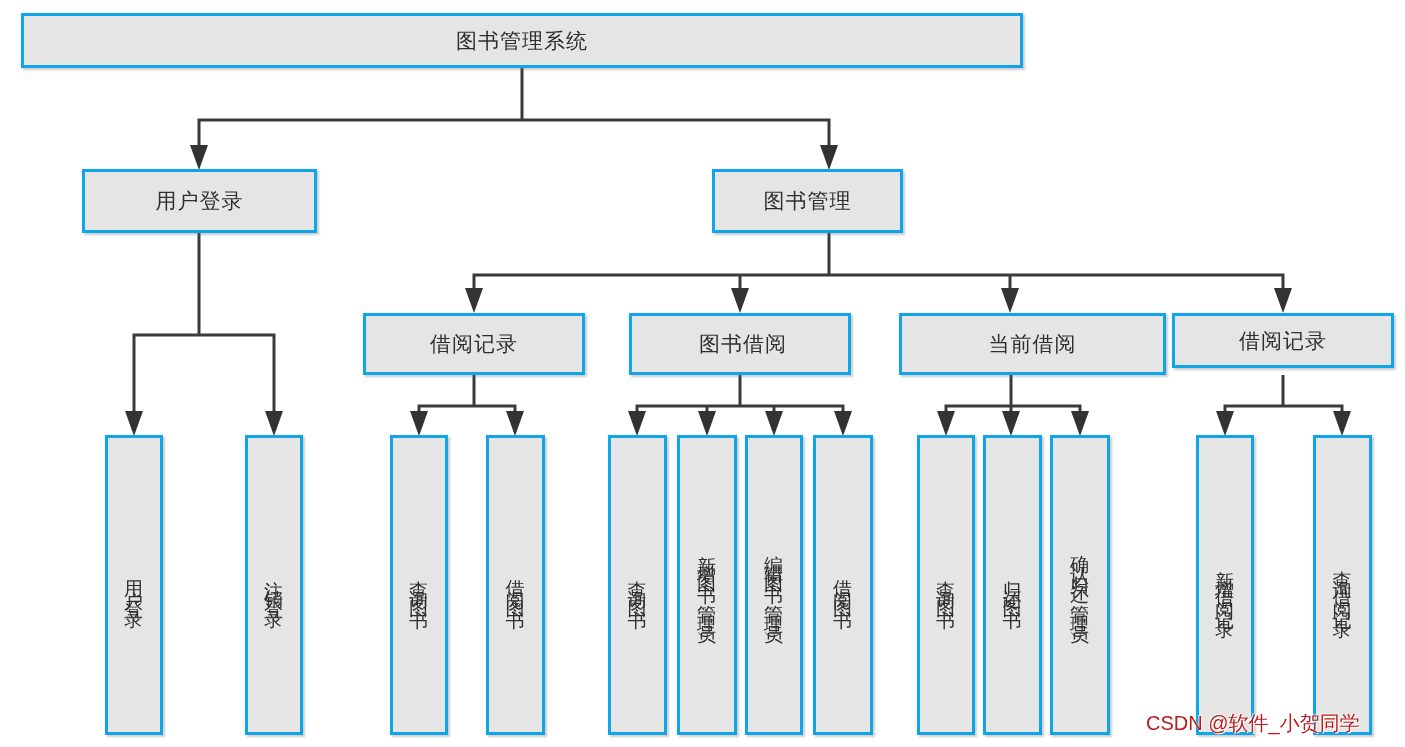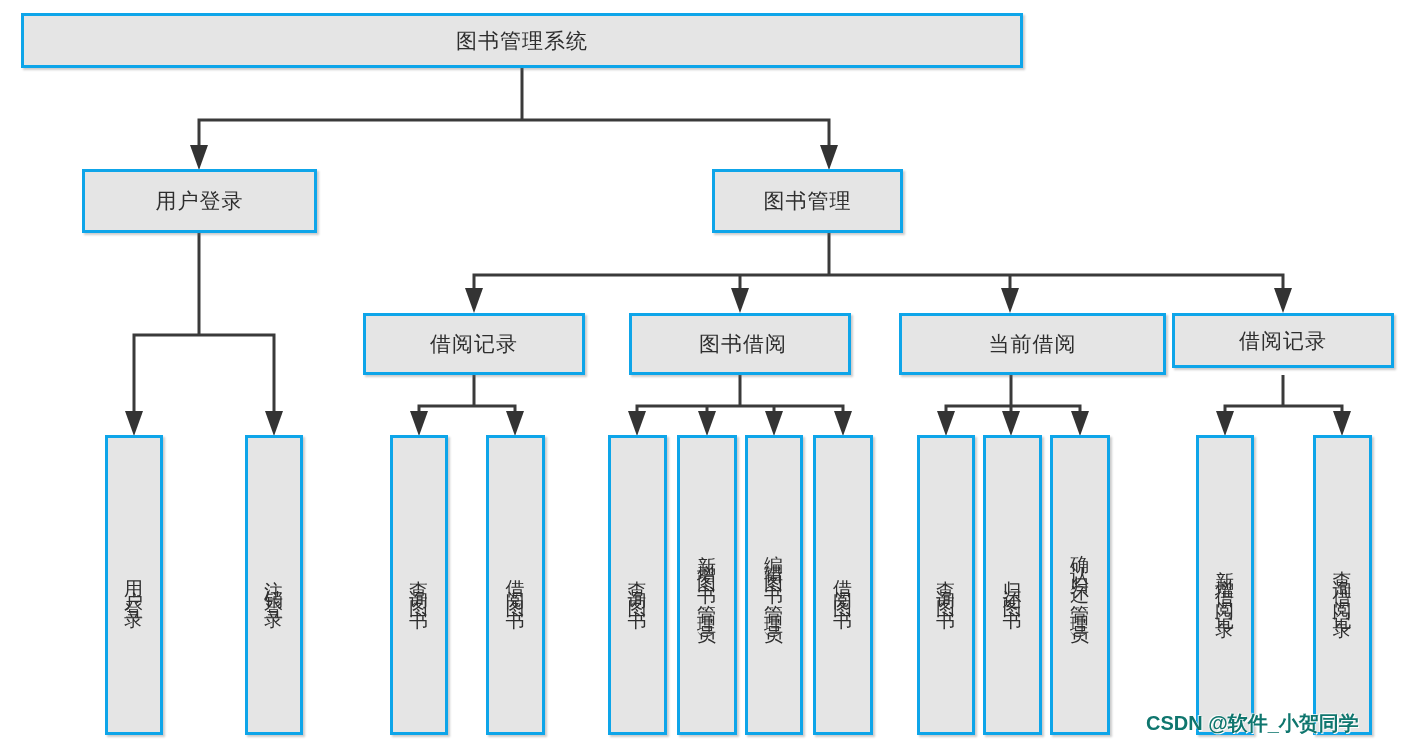--- a/index.html
+++ b/index.html
@@ -47,25 +47,24 @@
     font-size: 19px;
     line-height: 1;
     letter-spacing: 10px;
     white-space: nowrap;
   }
   .watermark {
     position: absolute;
     left: 1146px;
     top: 710px;
     font-size: 20px;
-    color: #0f766e;
+    color: #b91c1c;
     text-shadow: 1px 1px 0 #ffffff, -1px -1px 0 rgba(255,255,255,0.8);
     white-space: nowrap;
     z-index: 5;
-    font-weight: bold;
   }
 </style>
 </head>
 <body>
 
 <div class="stage">
 
   <svg class="connectors" viewBox="0 0 1405 747" xmlns="http://www.w3.org/2000/svg">
       <path d="M522 68 V120" fill="none" stroke="#3a3a3a" stroke-width="3"></path>
       <path d="M199 148 V120 H829 V148" fill="none" stroke="#3a3a3a" stroke-width="3"></path>

